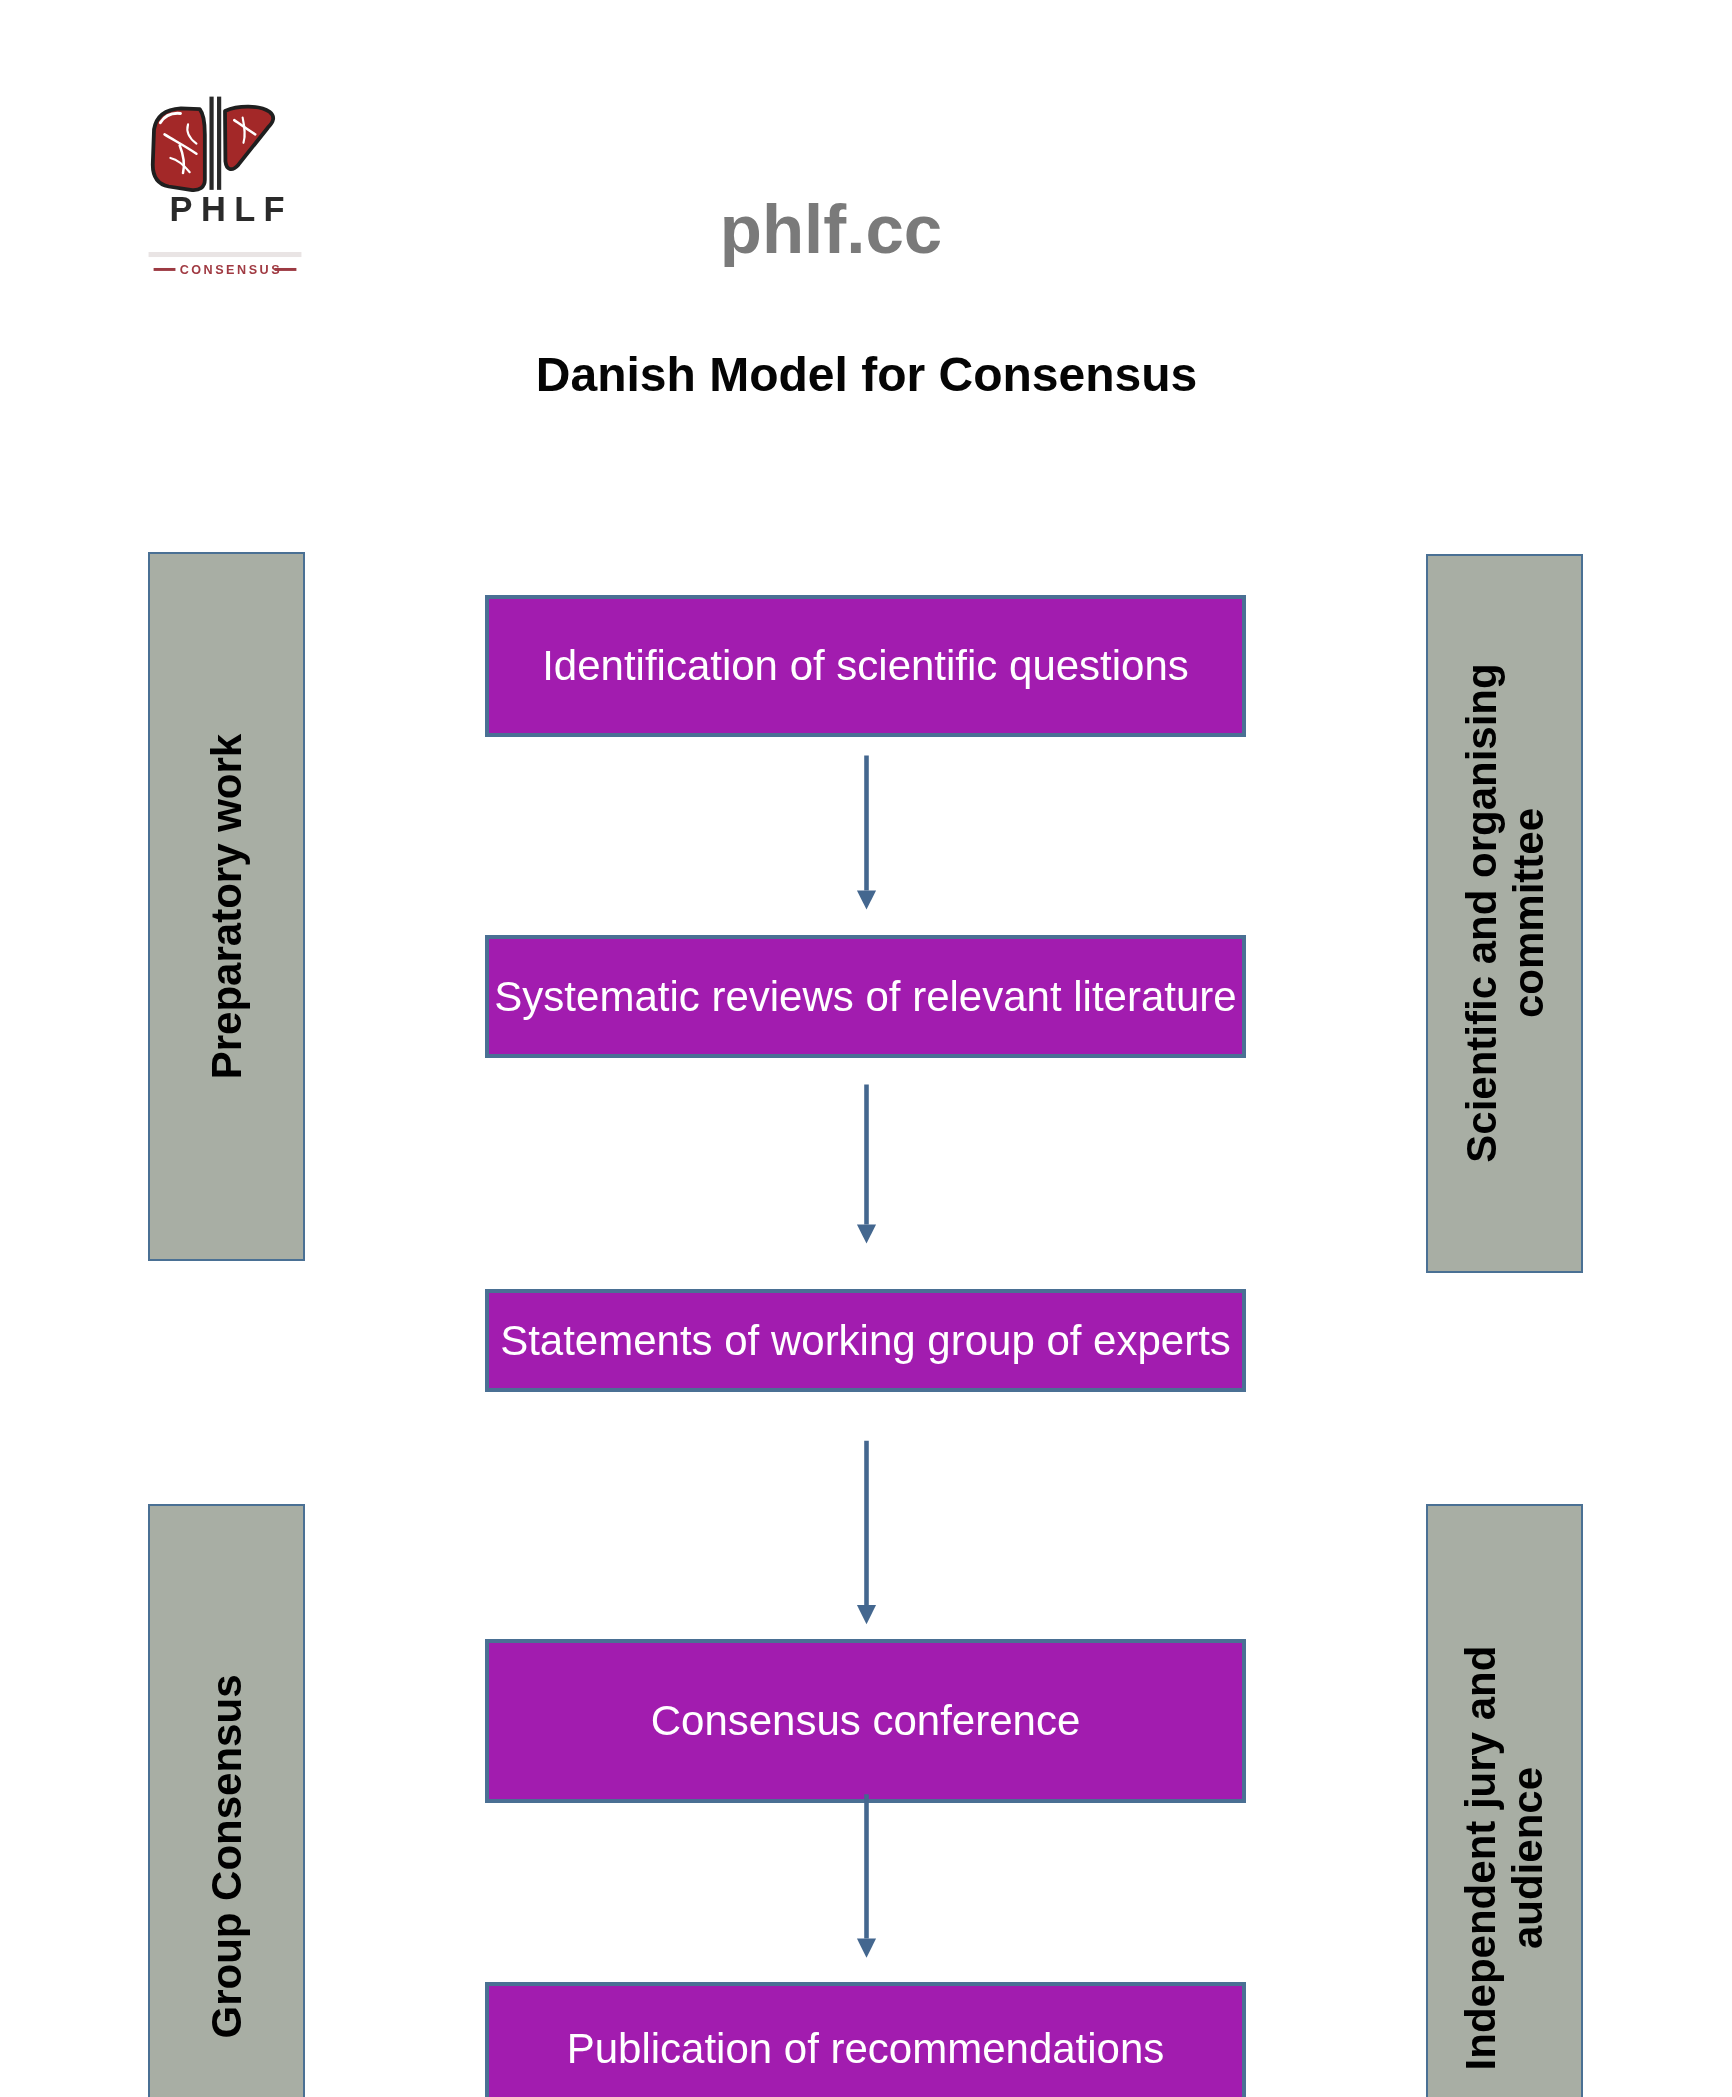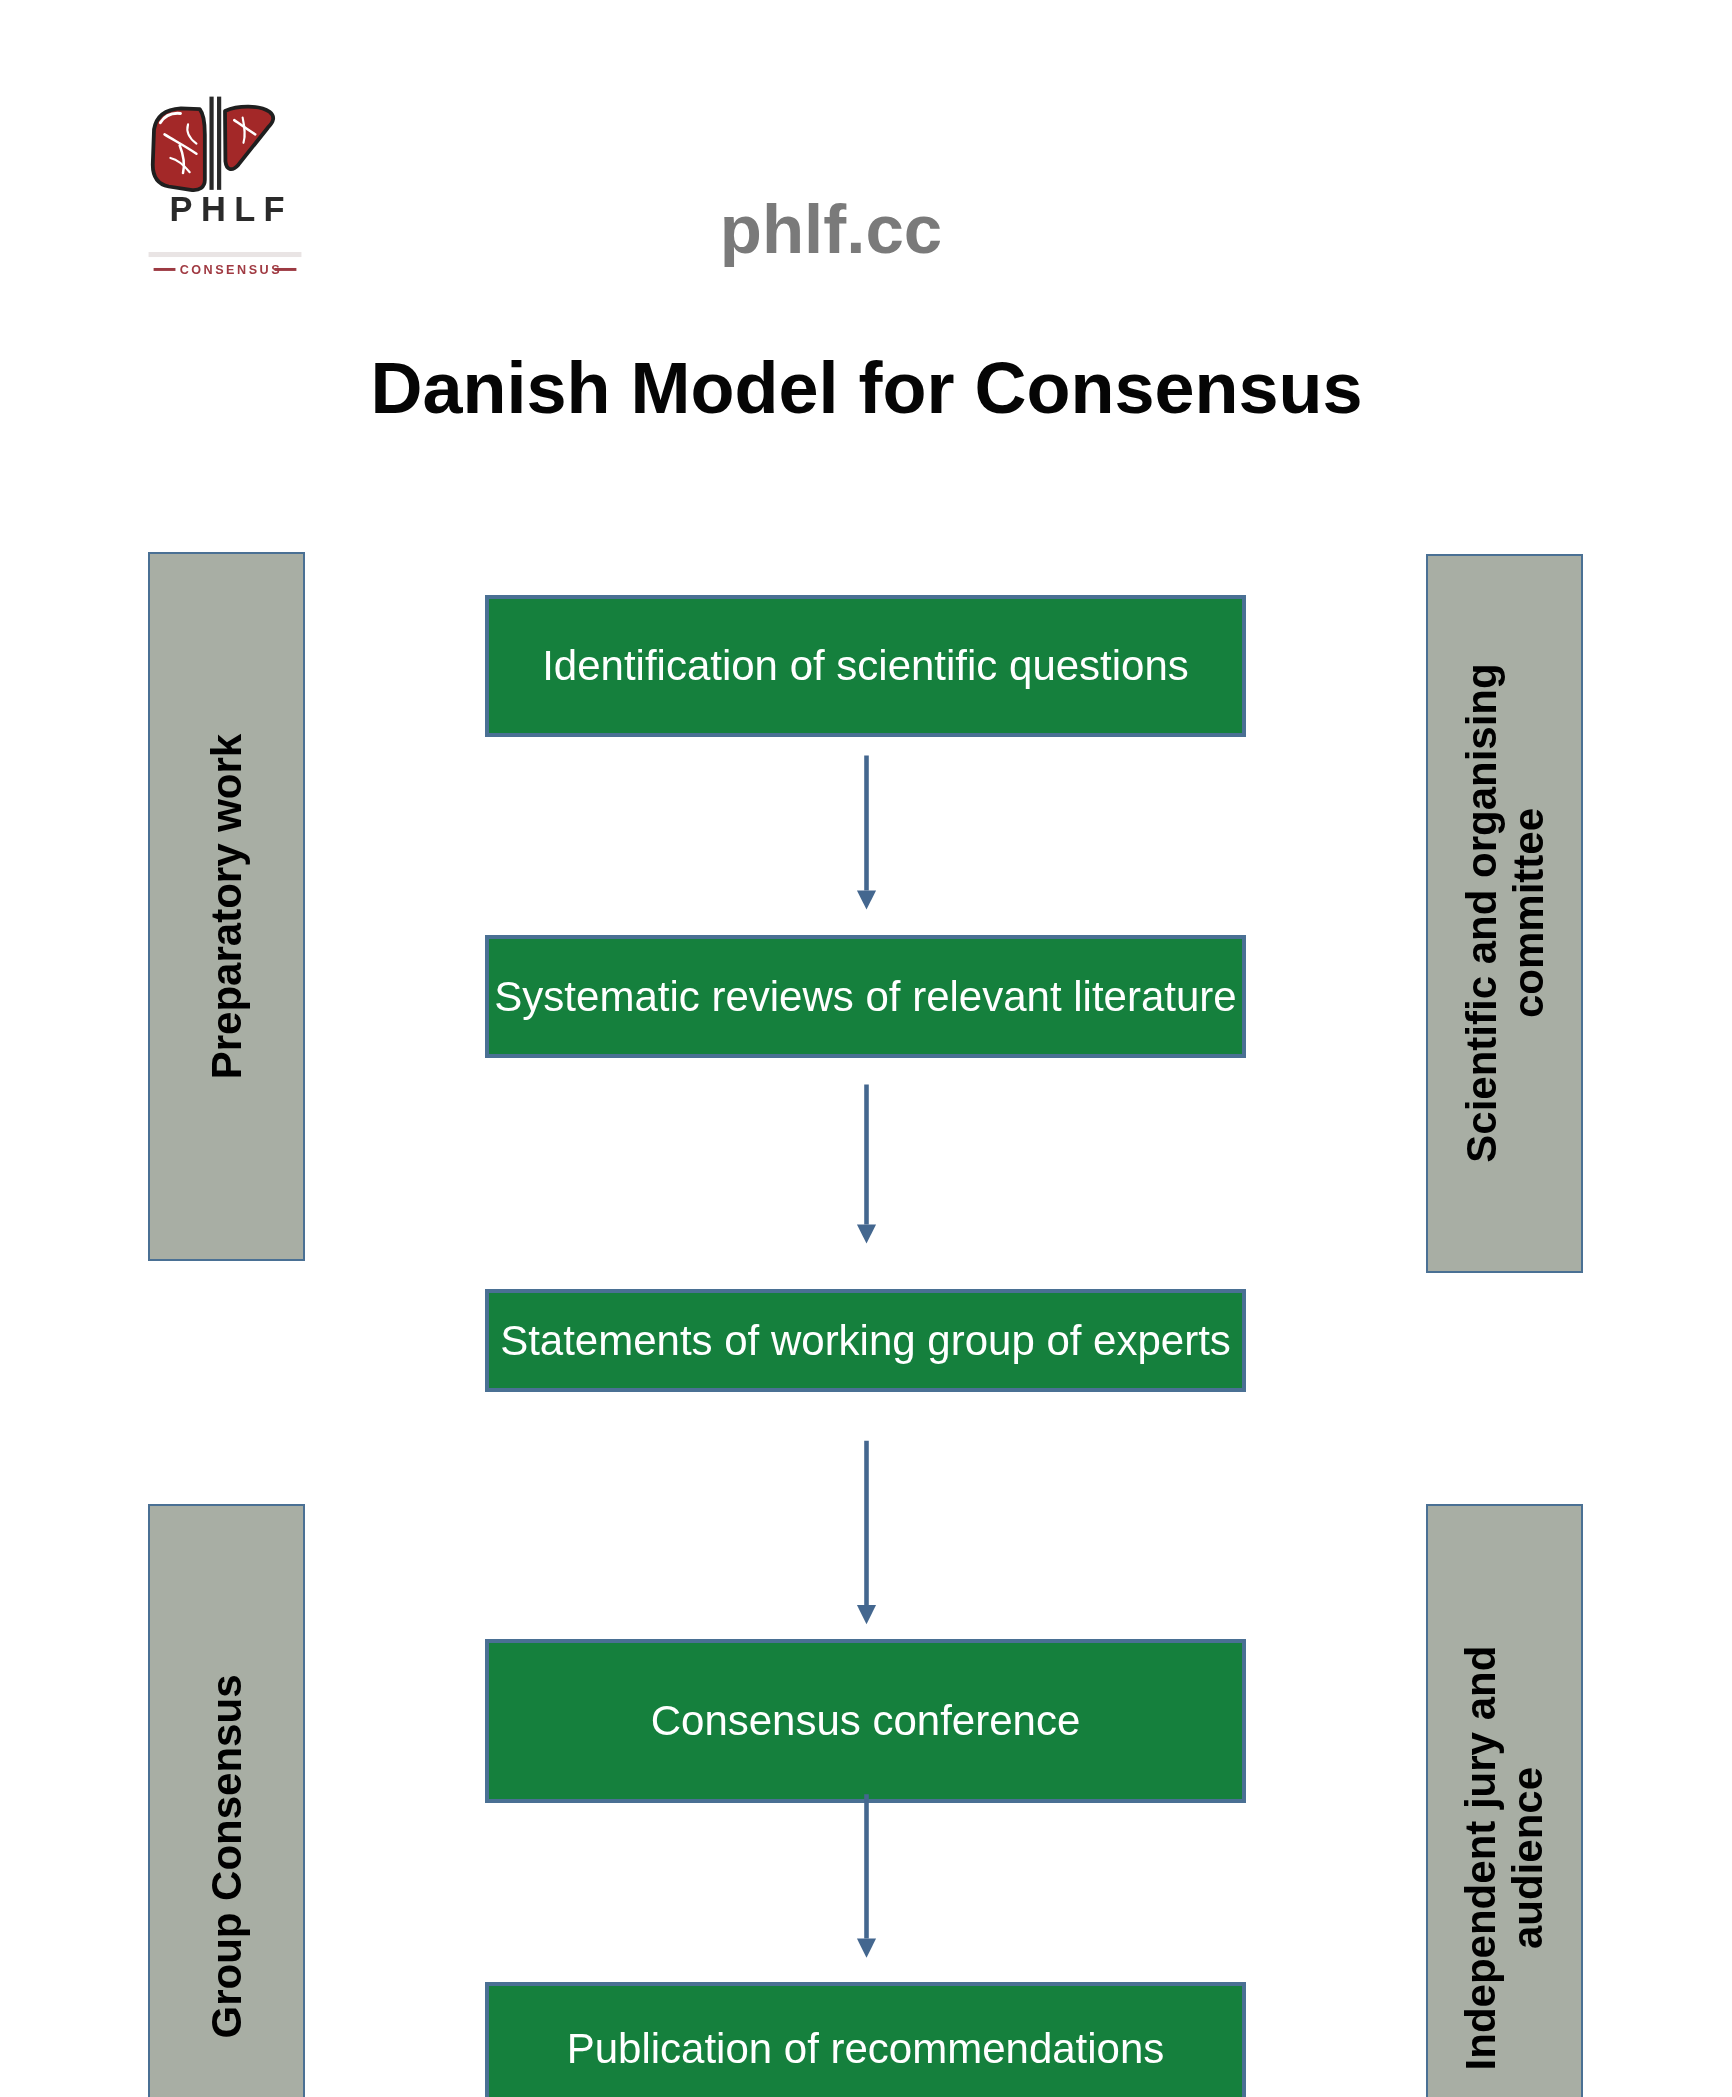--- a/index.html
+++ b/index.html
@@ -16,29 +16,29 @@
     top:190px; left:575px; width:512px;
     text-align:center;
     font-size:69px;
     color:#7a7a7a;
     font-weight:bold;
   }
   .page-title{
     position:absolute;
     top:347px; left:0; width:100%;
     text-align:center;
-    font-size:72px;
+    font-size:48px;
     font-weight:bold;
     color:#050505;
   }
   .logo{position:absolute;}
   .flow-box{
     position:absolute;
     left:485px; width:761px;
-    background:#15803d;
+    background:#a21caf;
     border:4.2px solid #4a7094;
     box-sizing:border-box;
     display:flex; align-items:center; justify-content:center;
   }
   .flow-box .label{
     color:#ffffff;
     font-size:42px;
     white-space:nowrap;
   }
   .side-box{

